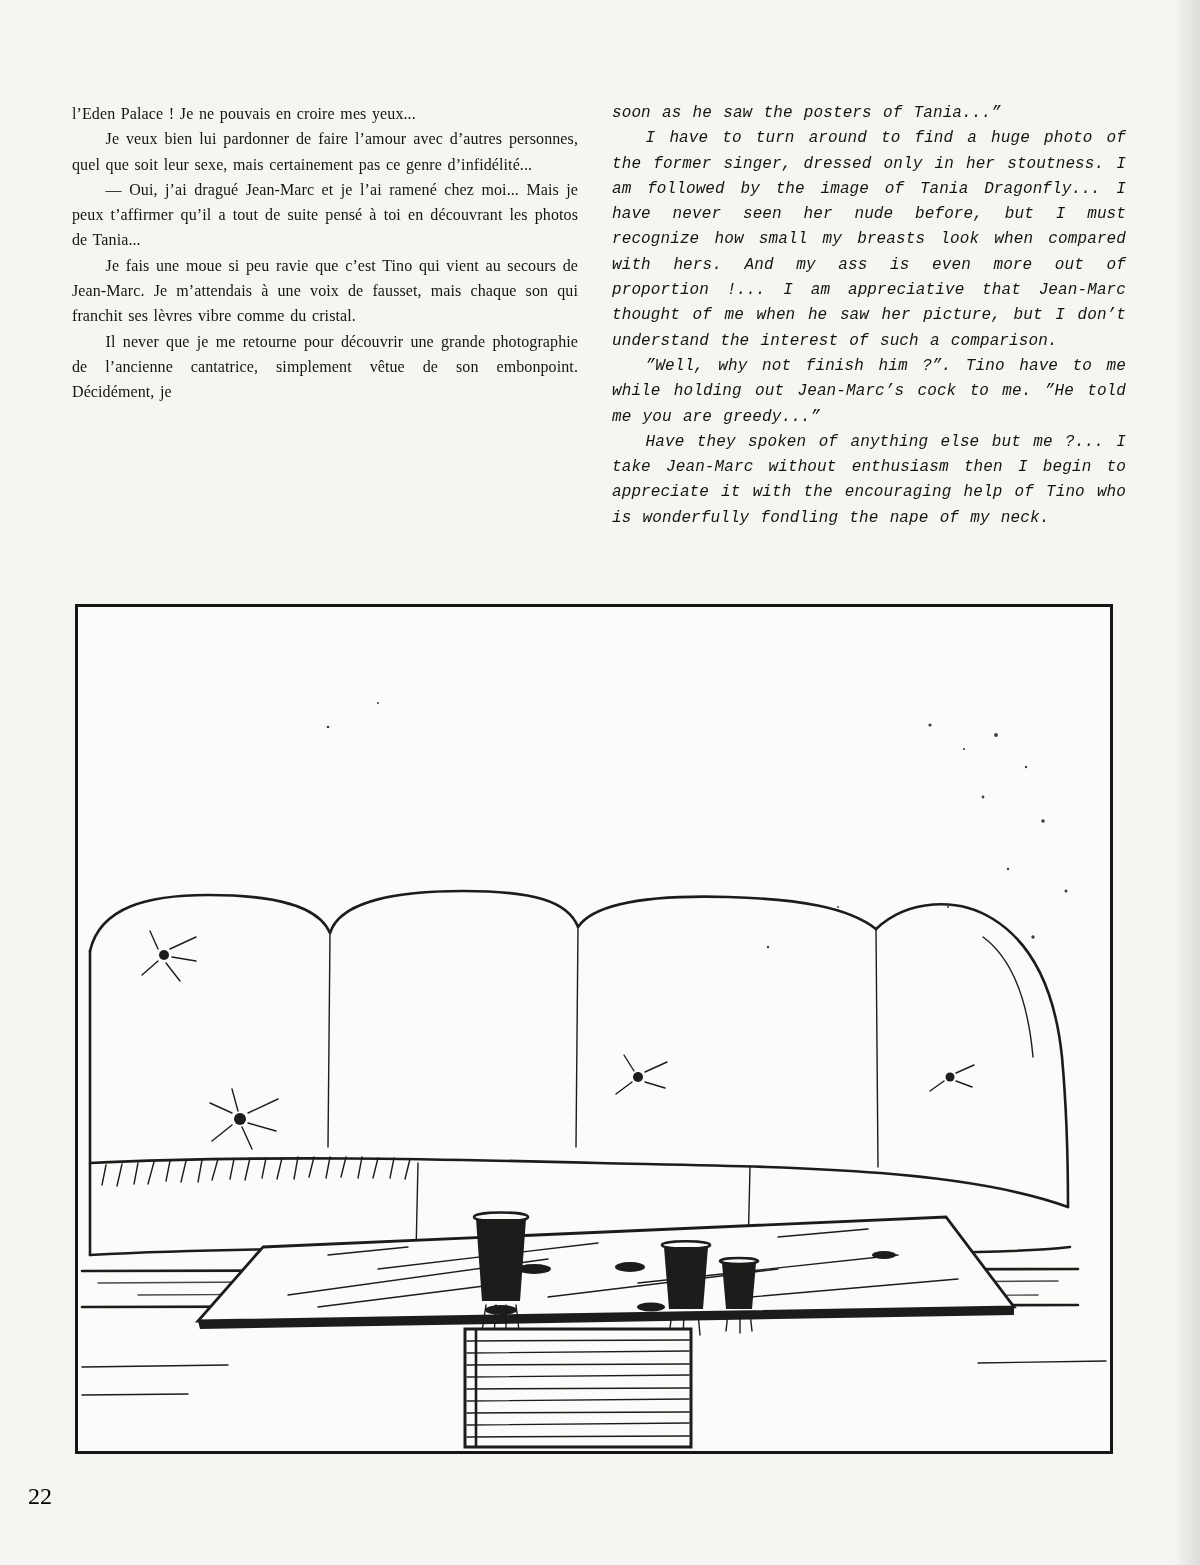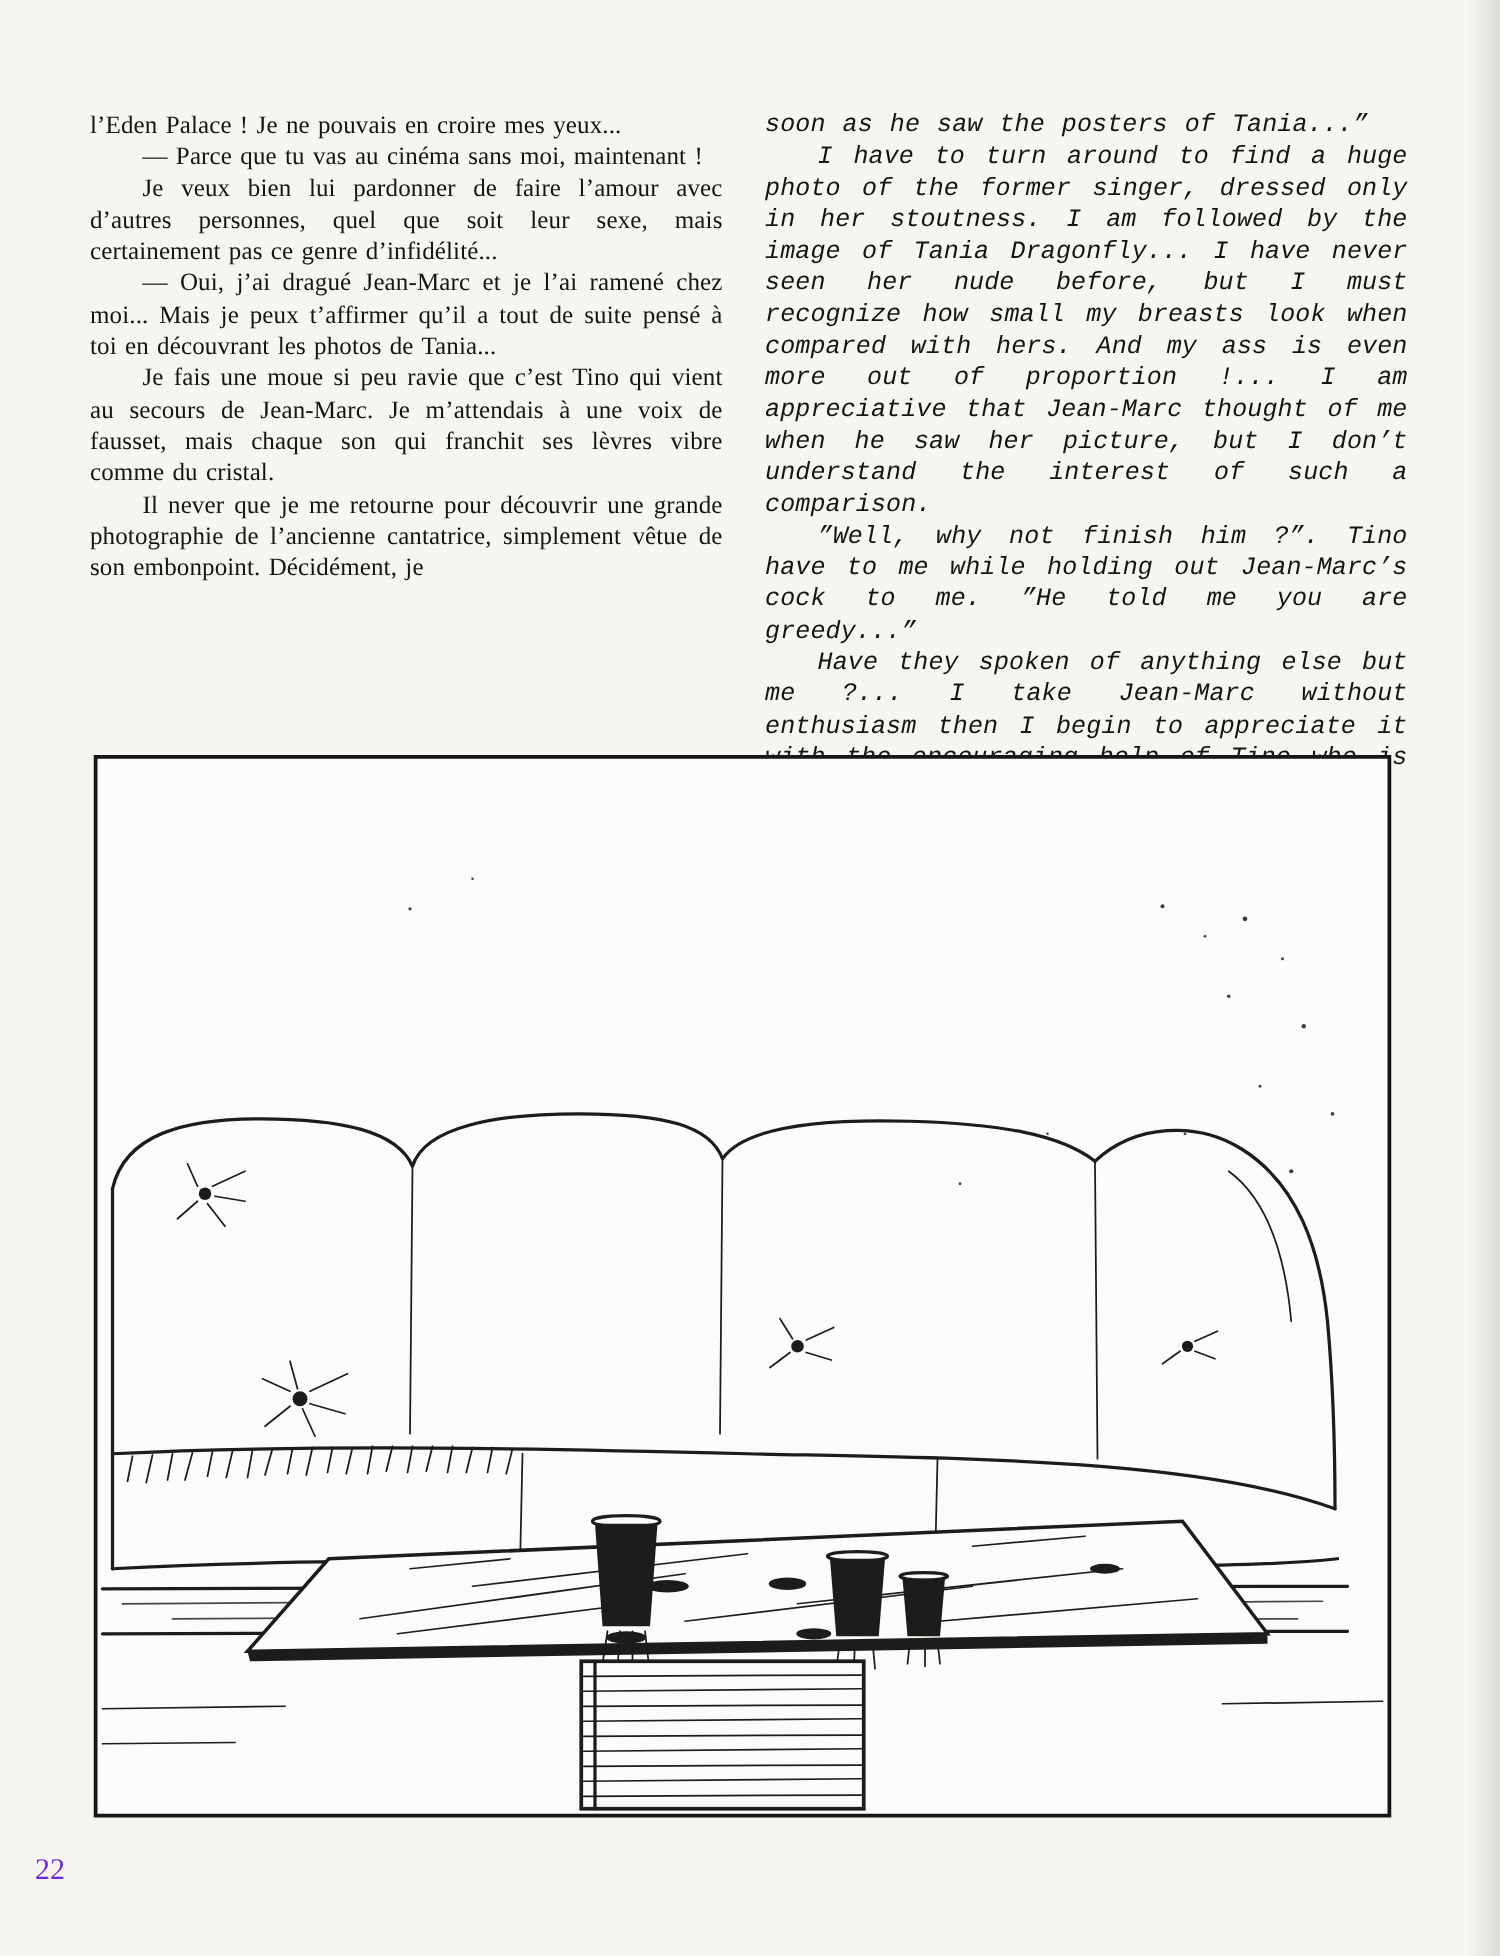--- a/index.html
+++ b/index.html
@@ -8,50 +8,49 @@
     background:#f6f5f1;
     font-family:"Liberation Serif", serif;
     color:#151413;
   }
   .edge-shade{
     position:absolute;top:0;right:0;width:26px;height:100%;
     background:linear-gradient(to right, rgba(0,0,0,0), rgba(0,0,0,0.10));
     pointer-events:none;
   }
   .col{
-    position:absolute;top:88px;width:506px;
-    font-size:20px;line-height:25.3px;text-align:justify;
+    position:absolute;top:101px;width:506px;
+    font-size:16px;line-height:25.3px;text-align:justify;
     letter-spacing:0.1px;word-spacing:1.5px;
   }
   .col-fr{left:72px;}
   .col-en{left:612px;width:514px;font-style:italic;font-family:Liberation Mono, monospace;}
   .col p{margin:0;text-indent:2.1em;}
   .col p.continuation{text-indent:0;}
   .illustration-frame{
     position:absolute;left:75px;top:604px;width:1032px;height:844px;
     border:3px solid #171616;background:#fbfbf9;box-sizing:content-box;
   }
   .illustration-frame svg{display:block;width:100%;height:100%;}
   .page-number{
     position:absolute;left:28px;top:1482px;
-    font-size:24px;line-height:28px;color:#6d28d9;
+    font-size:24px;line-height:28px;color:#000000;
   }
   .ink{stroke:#1d1c1a;stroke-width:2.6;fill:none;stroke-linecap:round;stroke-linejoin:round;}
   .ink-thin{stroke:#1d1c1a;stroke-width:1.4;fill:none;stroke-linecap:round;}
   .ink-fill{fill:#1d1c1a;stroke:none;}
   .paper-fill{fill:#fbfbf9;}
 </style>
 </head>
 <body>
 
 <div class="edge-shade"></div>
 
 <div class="col col-fr" lang="fr">
   <p class="continuation">l’Eden Palace ! Je ne pouvais en croire mes yeux...</p>
-  <p>— Parce que tu vas au cinéma sans moi, maintenant !</p>
   <p>Je veux bien lui pardonner de faire l’amour avec d’autres personnes, quel que soit leur sexe, mais certainement pas ce genre d’infidélité...</p>
   <p>— Oui, j’ai dragué Jean-Marc et je l’ai ramené chez moi... Mais je peux t’affirmer qu’il a tout de suite pensé à toi en découvrant les photos de Tania...</p>
   <p>Je fais une moue si peu ravie que c’est Tino qui vient au secours de Jean-Marc. Je m’attendais à une voix de fausset, mais chaque son qui franchit ses lèvres vibre comme du cristal.</p>
   <p>Il never que je me retourne pour découvrir une grande photographie de l’ancienne cantatrice, simplement vêtue de son embonpoint. Décidément, je</p>
 </div>
 
 <div class="col col-en" lang="en">
   <p class="continuation">soon as he saw the posters of Tania...”</p>
   <p>I have to turn around to find a huge photo of the former singer, dressed only in her stoutness. I am followed by the image of Tania Dragonfly... I have never seen her nude before, but I must recognize how small my breasts look when compared with hers. And my ass is even more out of proportion !... I am appreciative that Jean-Marc thought of me when he saw her picture, but I don’t understand the interest of such a comparison.</p>
   <p>”Well, why not finish him ?”. Tino have to me while holding out Jean-Marc’s cock to me. ”He told me you are greedy...”</p>

